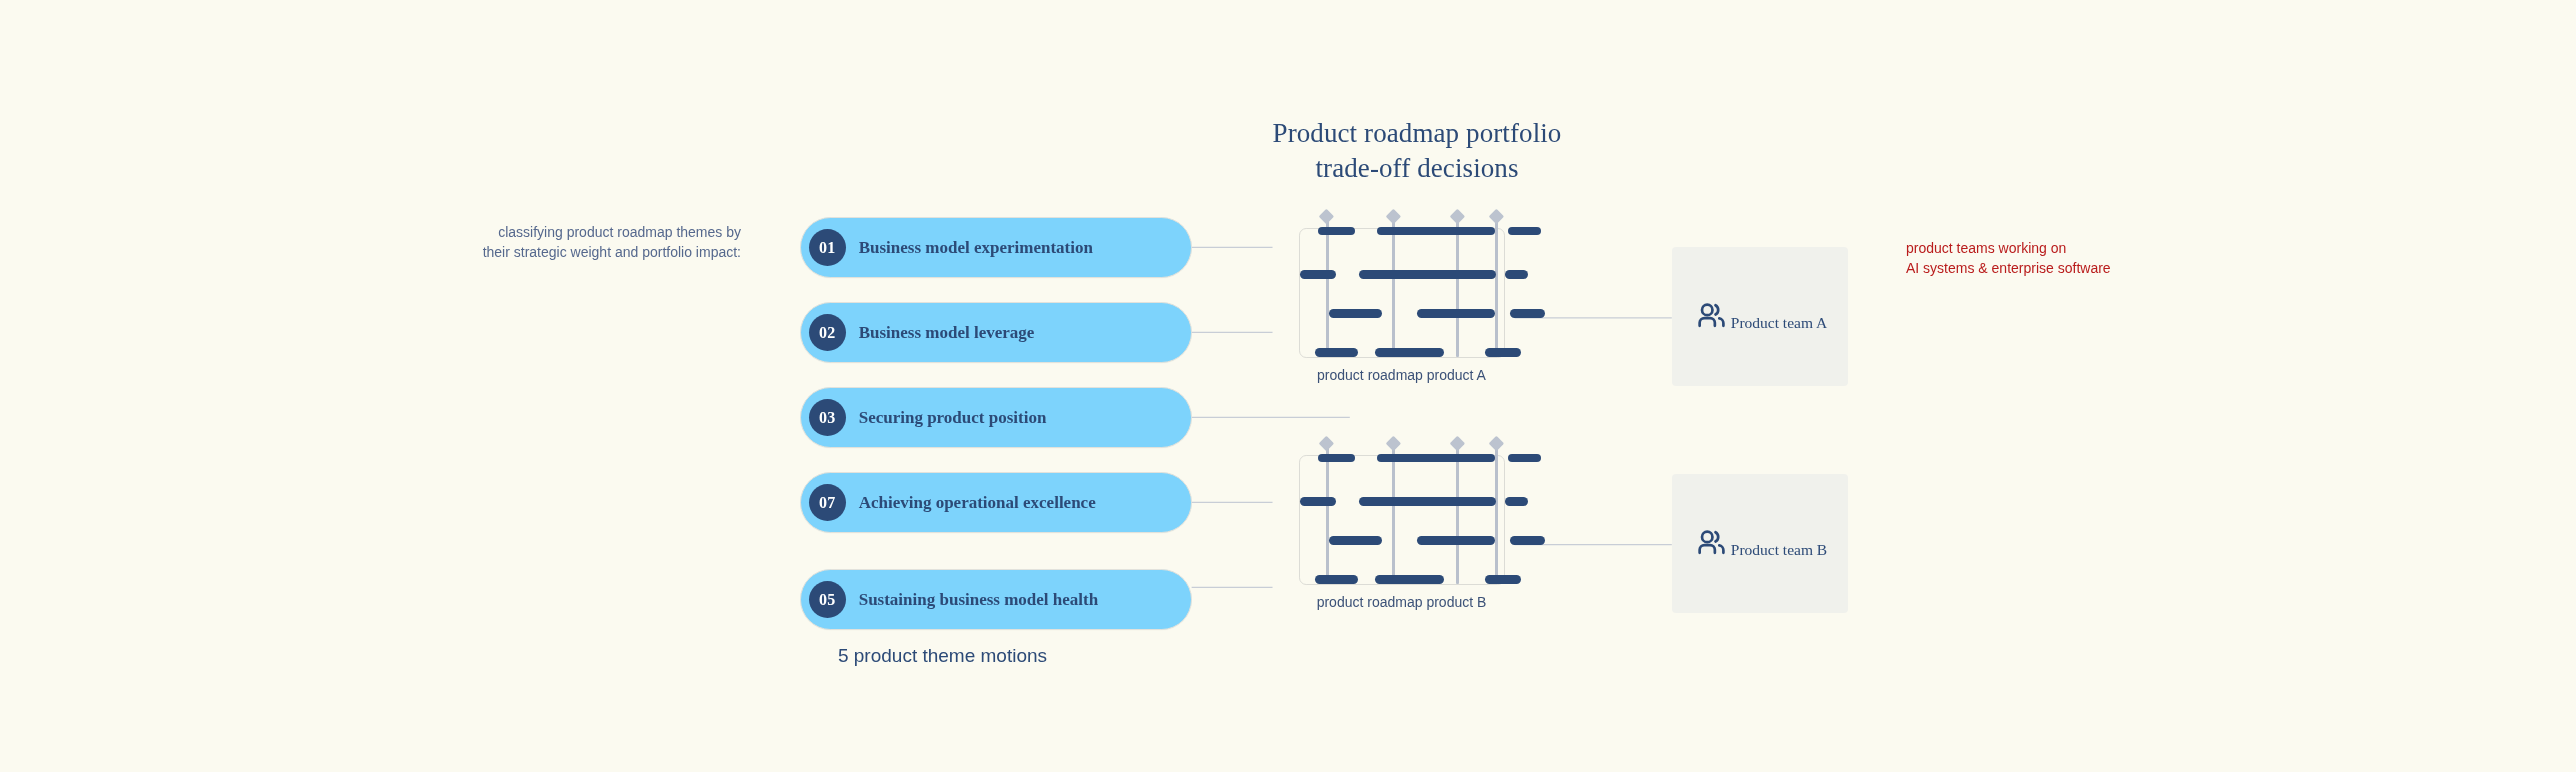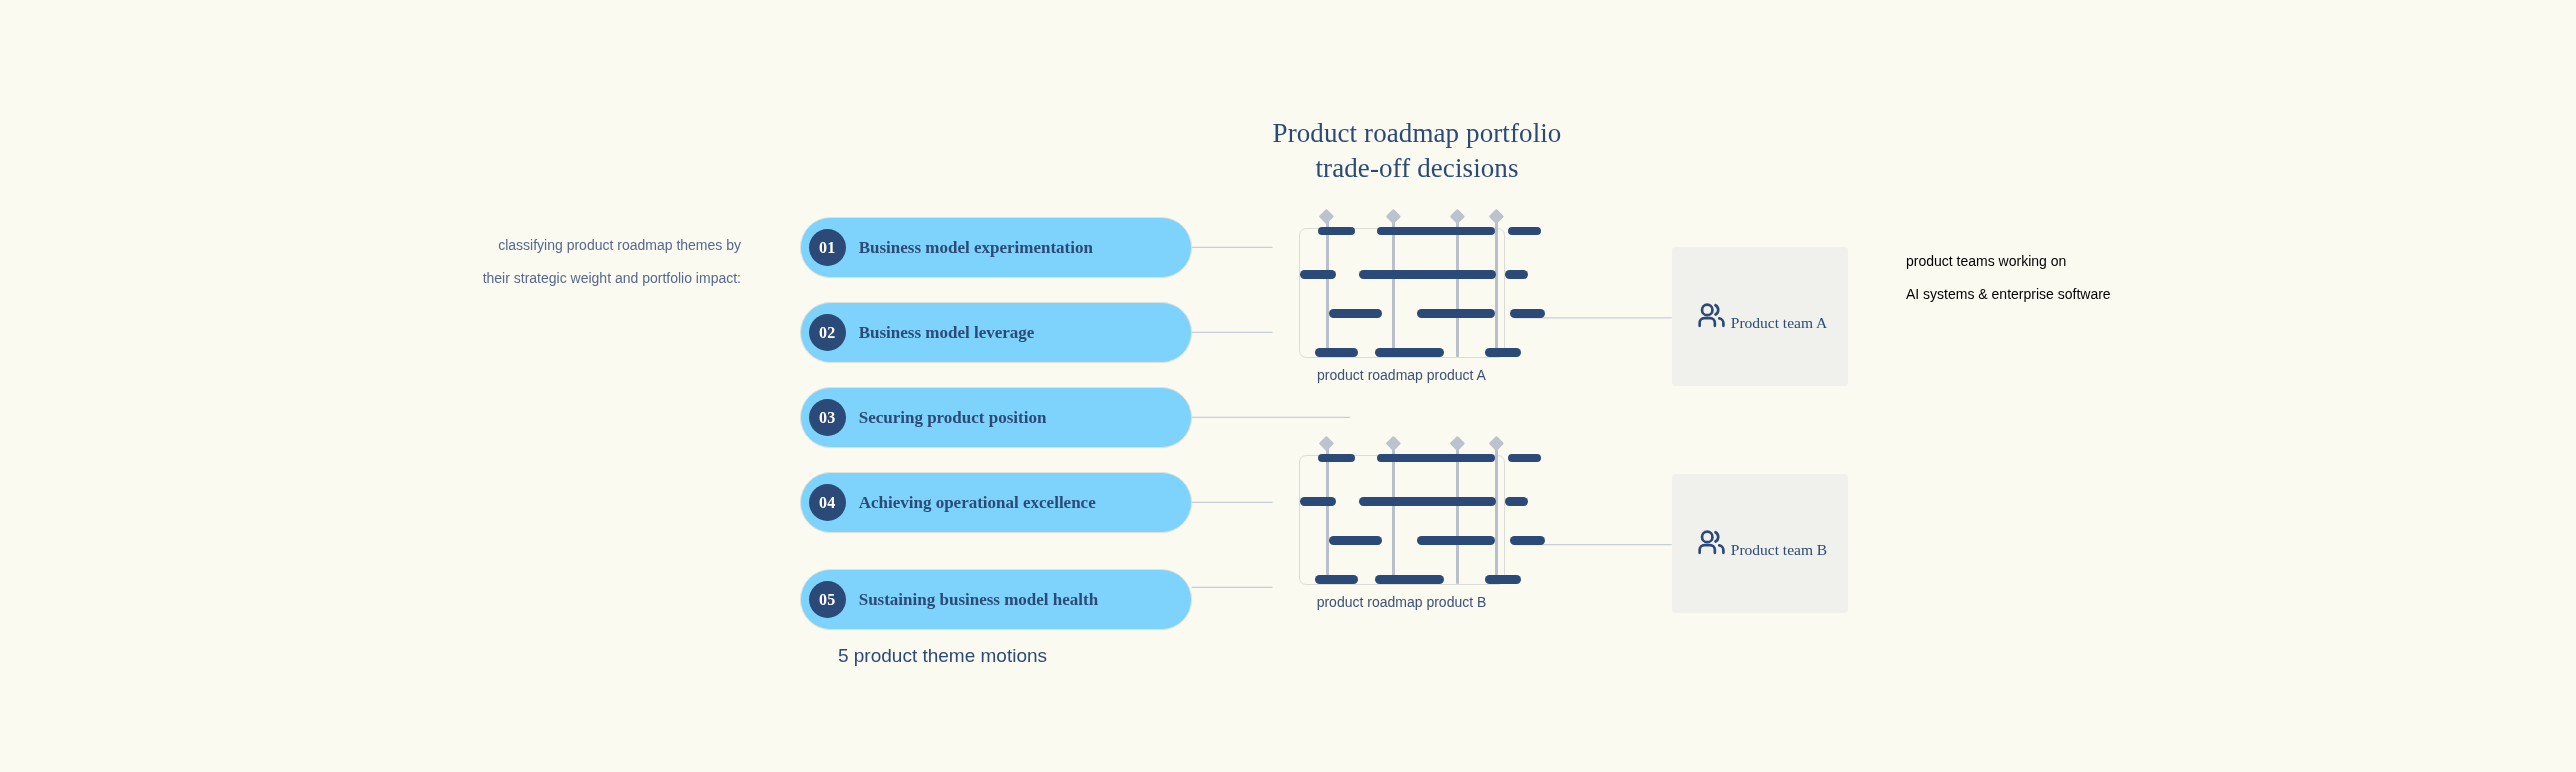--- a/index.html
+++ b/index.html
@@ -50,23 +50,23 @@
     color: #55688d;
   }
   .caption-right {
     position: absolute;
     left: 1906px;
     top: 239px;
     width: 392px;
     text-align: left;
     font-size: 14px;
     line-height: 1.42;
-    color: #000000;
-  }
-  .caption-left .line, .caption-right .line { display: block; margin-top: 13px; }
+    color: #b91c1c;
+  }
+  .caption-left .line, .caption-right .line { display: block; }
 
   .caption-bottom {
     position: absolute;
     left: 762px;
     top: 645px;
     width: 361px;
     text-align: center;
     font-size: 19px;
     color: #2c4a77;
   }
@@ -231,21 +231,21 @@
   </div>
   <div class="pill" style="top:302px">
     <div class="pill-badge">02</div>
     <div class="pill-label">Business model leverage</div>
   </div>
   <div class="pill" style="top:387px">
     <div class="pill-badge">03</div>
     <div class="pill-label">Securing product position</div>
   </div>
   <div class="pill" style="top:472px">
-    <div class="pill-badge">04</div>
+    <div class="pill-badge">07</div>
     <div class="pill-label">Achieving operational excellence</div>
   </div>
   <div class="pill" style="top:569px">
     <div class="pill-badge">05</div>
     <div class="pill-label">Sustaining business model health</div>
   </div>
 
   <div class="roadmap" id="roadmap-0" style="left:1288px; top:206px">
     <div class="roadmap-frame"></div>
     <div class="roadmap-caption">product roadmap product A</div>

